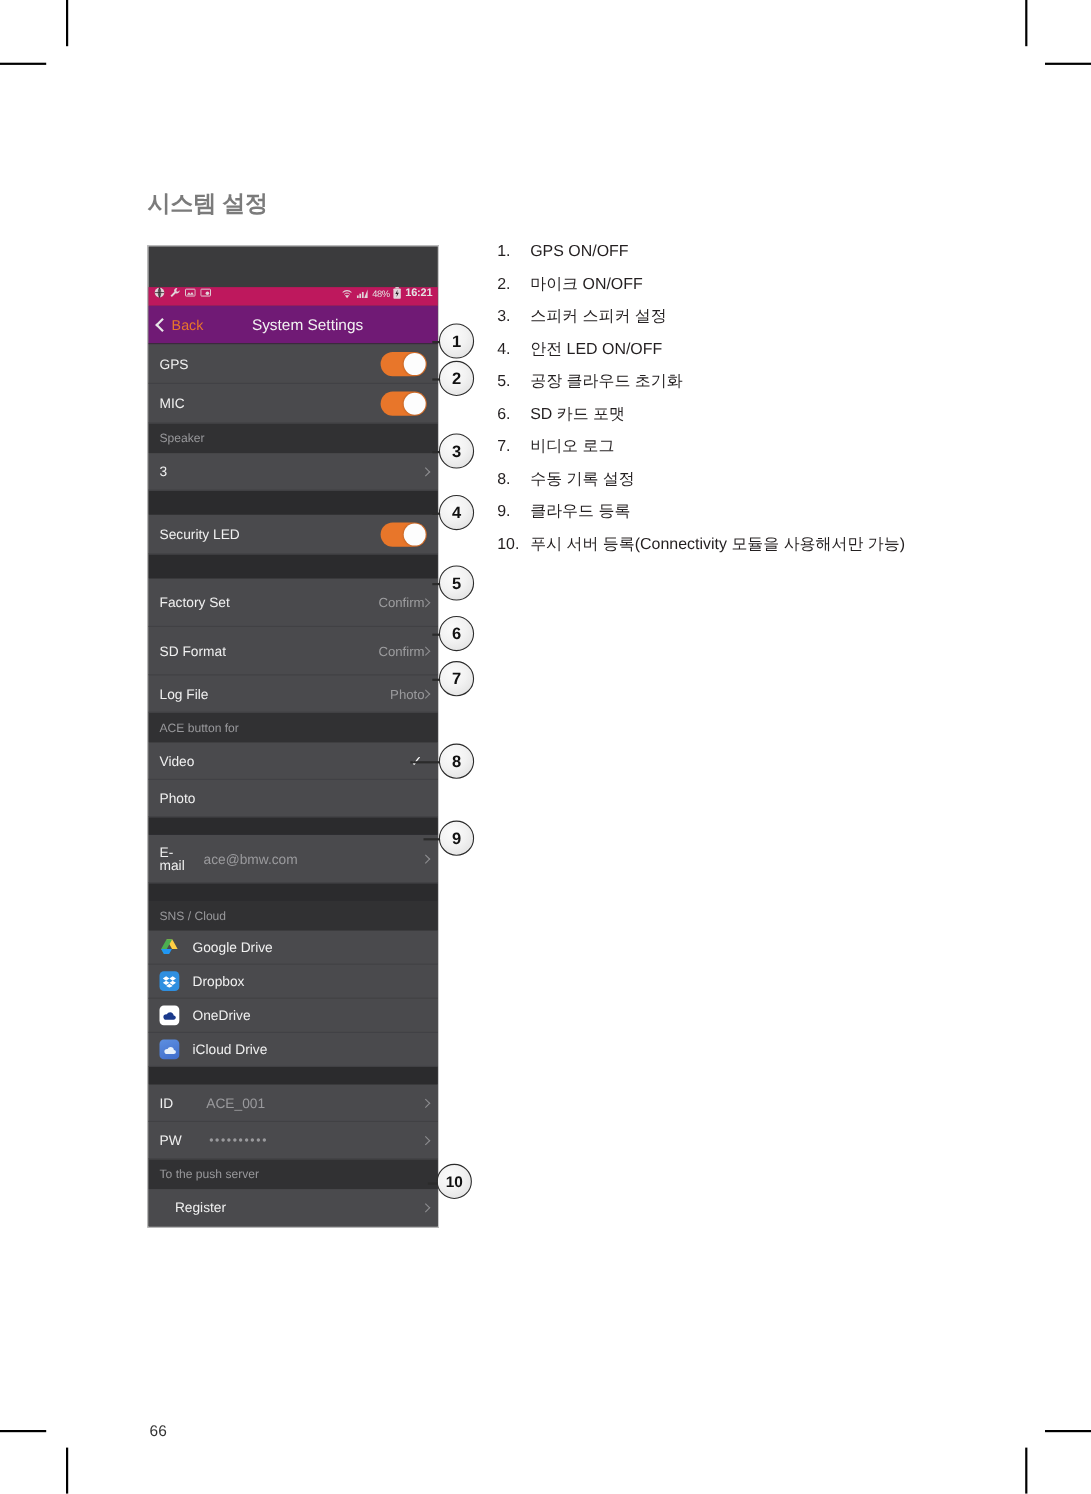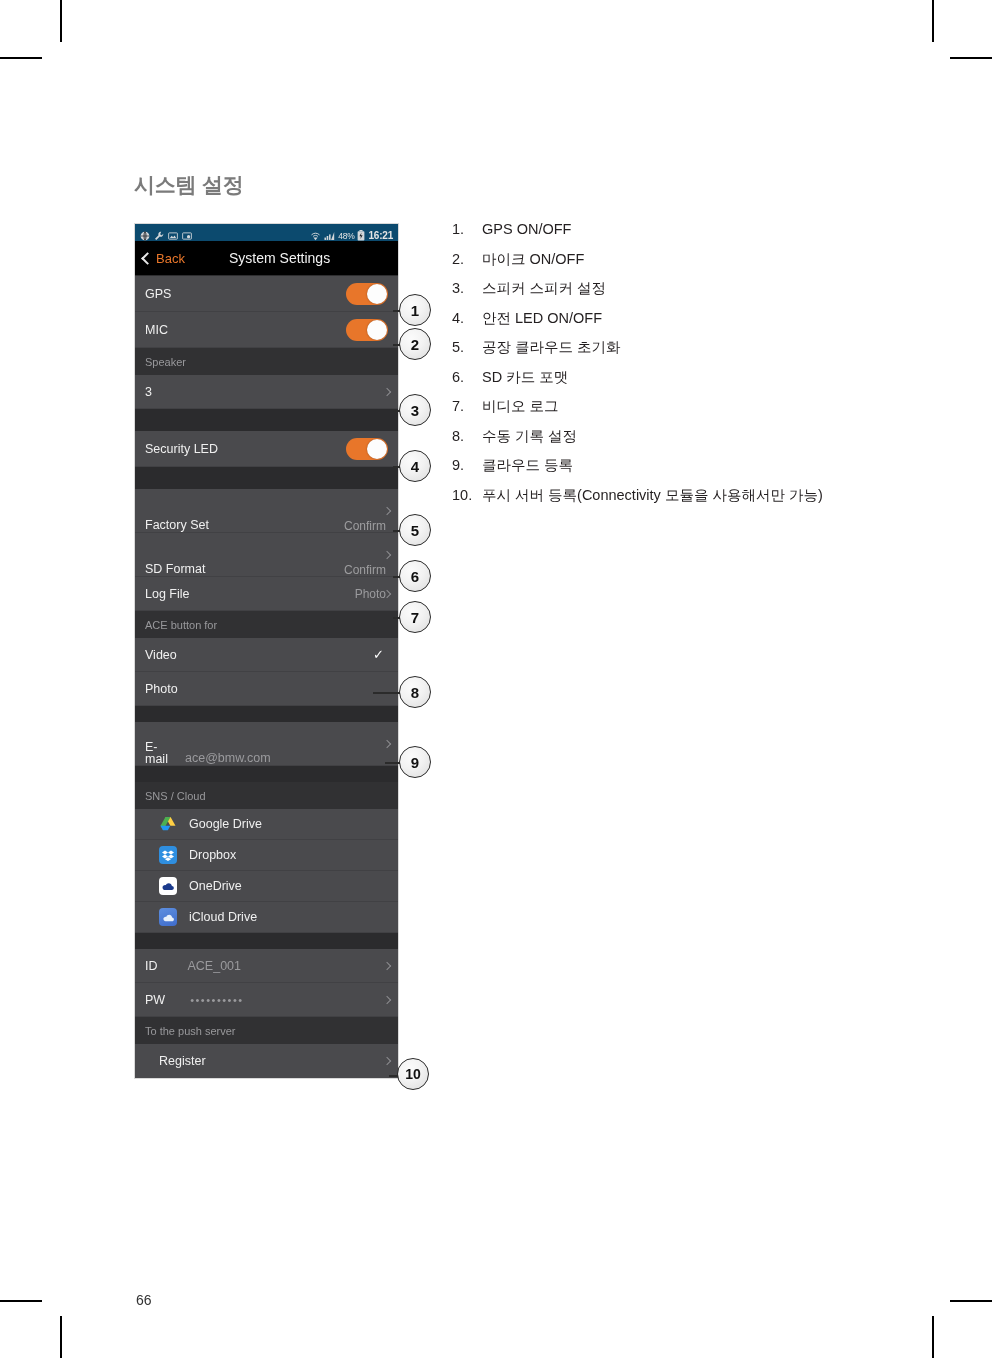--- a/index.html
+++ b/index.html
@@ -43,37 +43,38 @@
     background:#3b3b3d;
     border:1px solid #d9d9d9;
     box-sizing:content-box;
     color:#fff;
     font-size:12.5px;
   }
 
   
   .statusbar{
     height:17px;
-    background:#0c4a6e;
+    background:#be185d;
     display:flex;
-    align-items:flex-end;
+    align-items:flex-start;
     padding:0 5px;
     font-size:9.5px;
     color:#e4e4e4;
+    margin-top:37px;
   }
   .sb-left{display:flex;align-items:center;gap:4px;}
   .sb-right{margin-left:auto;display:flex;align-items:center;gap:3px;}
   .sb-ic{opacity:.92;display:inline-flex;align-items:center;}
   .sb-batt{font-size:8.5px;letter-spacing:-0.3px;}
   .sb-time{font-size:10px;font-weight:bold;letter-spacing:-0.2px;}
 
   
   .navbar{
     height:34px;
-    background:#000000;
+    background:#701a75;
     display:flex;
     align-items:center;
     position:relative;
     border-bottom:1px solid #2e2e30;
   }
   .nav-back{
     display:flex;align-items:center;gap:3px;
     margin-left:8px;
     color:#e8762a;
     font-size:13px;
@@ -112,21 +113,21 @@
   .row .chev{
     position:absolute;right:8px;top:50%;
     width:5px;height:5px;
     margin-top:-3px;
     border-right:1.6px solid #8d8d90;
     border-top:1.6px solid #8d8d90;
     transform:rotate(45deg);
   }
   .row.h44{height:36px;}
   .row.h40{height:34px;}
-  .row.tall{height:44px;align-items:flex-end;}
+  .row.tall{height:44px;}
 
   
   .sec{
     height:27px;
     background:#313133;
     display:flex;align-items:center;
     padding:0 10px;
     color:#98989b;
     font-size:11px;
     box-sizing:border-box;
@@ -180,21 +181,21 @@
   .email-value{
     margin-left:14px;
     color:#9a9a9d;
     font-size:12.5px;
   }
 
   
   .cloud-row{
     height:31px;
     display:flex;align-items:center;
-    padding:0 24px;
+    padding:0 10px;
     background:#4a4a4d;
     border-bottom:1px solid #414144;
     box-sizing:border-box;
   }
   .cloud-icon{
     width:18px;height:18px;
     border-radius:4px;
     margin-right:12px;
     flex:0 0 auto;
     display:block;

